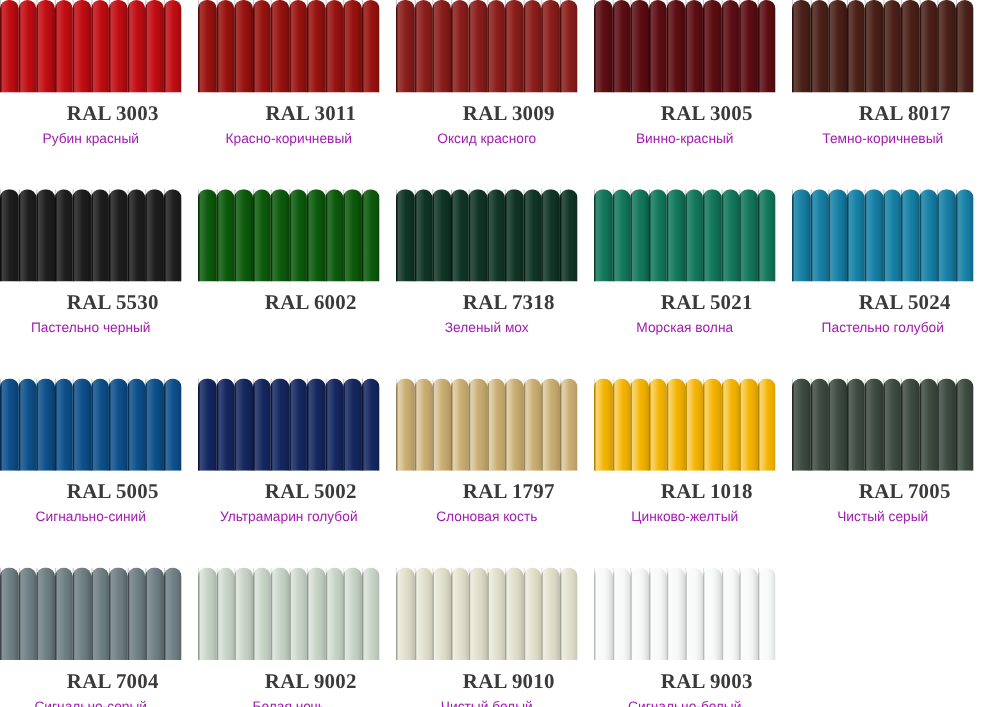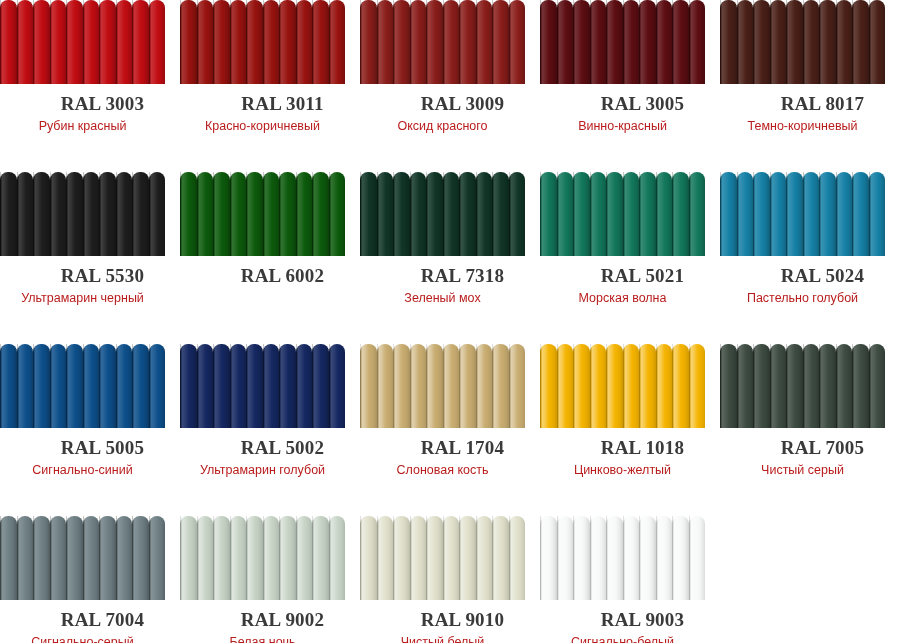--- a/index.html
+++ b/index.html
@@ -98,21 +98,21 @@
     font-size:19px;
     line-height:20px;
     color:#3a3a3a;
     letter-spacing:.2px;
     margin-left:40px;
   }
   .name{
     font-family:"Liberation Sans", sans-serif;
     font-size:12.5px;
     line-height:16px;
-    color:#b91c1c;
+    color:#a21caf;
     margin-top:4px;
     white-space:nowrap;
   }
 </style>
 </head>
 <body>
 
 <div id="grid">
     <div class="cell">
       <div class="fence">
@@ -224,21 +224,21 @@
           <div class="picket" style="background: rgb(29, 29, 29);"></div>
           <div class="picket" style="background: rgb(29, 29, 29);"></div>
           <div class="picket" style="background: rgb(29, 29, 29);"></div>
           <div class="picket" style="background: rgb(29, 29, 29);"></div>
           <div class="picket" style="background: rgb(29, 29, 29);"></div>
           <div class="picket" style="background: rgb(29, 29, 29);"></div>
         </div>
       </div>
       <div class="labels">
         <div class="ral">RAL 5530</div>
-        <div class="name">Ультрамарин черный</div>
+        <div class="name">Пастельно черный</div>
       </div>
     </div>
     <div class="cell">
       <div class="fence">
         <div class="pickets">
           <div class="picket" style="background: rgb(12, 90, 12);"></div>
           <div class="picket" style="background: rgb(12, 90, 12);"></div>
           <div class="picket" style="background: rgb(12, 90, 12);"></div>
           <div class="picket" style="background: rgb(12, 90, 12);"></div>
           <div class="picket" style="background: rgb(12, 90, 12);"></div>
@@ -362,21 +362,21 @@
           <div class="picket" style="background: rgb(201, 173, 113);"></div>
           <div class="picket" style="background: rgb(201, 173, 113);"></div>
           <div class="picket" style="background: rgb(201, 173, 113);"></div>
           <div class="picket" style="background: rgb(201, 173, 113);"></div>
           <div class="picket" style="background: rgb(201, 173, 113);"></div>
           <div class="picket" style="background: rgb(201, 173, 113);"></div>
           <div class="picket" style="background: rgb(201, 173, 113);"></div>
         </div>
       </div>
       <div class="labels">
-        <div class="ral">RAL 1704</div>
+        <div class="ral">RAL 1797</div>
         <div class="name">Слоновая кость</div>
       </div>
     </div>
     <div class="cell">
       <div class="fence">
         <div class="pickets light">
           <div class="picket" style="background: rgb(245, 180, 0);"></div>
           <div class="picket" style="background: rgb(245, 180, 0);"></div>
           <div class="picket" style="background: rgb(245, 180, 0);"></div>
           <div class="picket" style="background: rgb(245, 180, 0);"></div>

